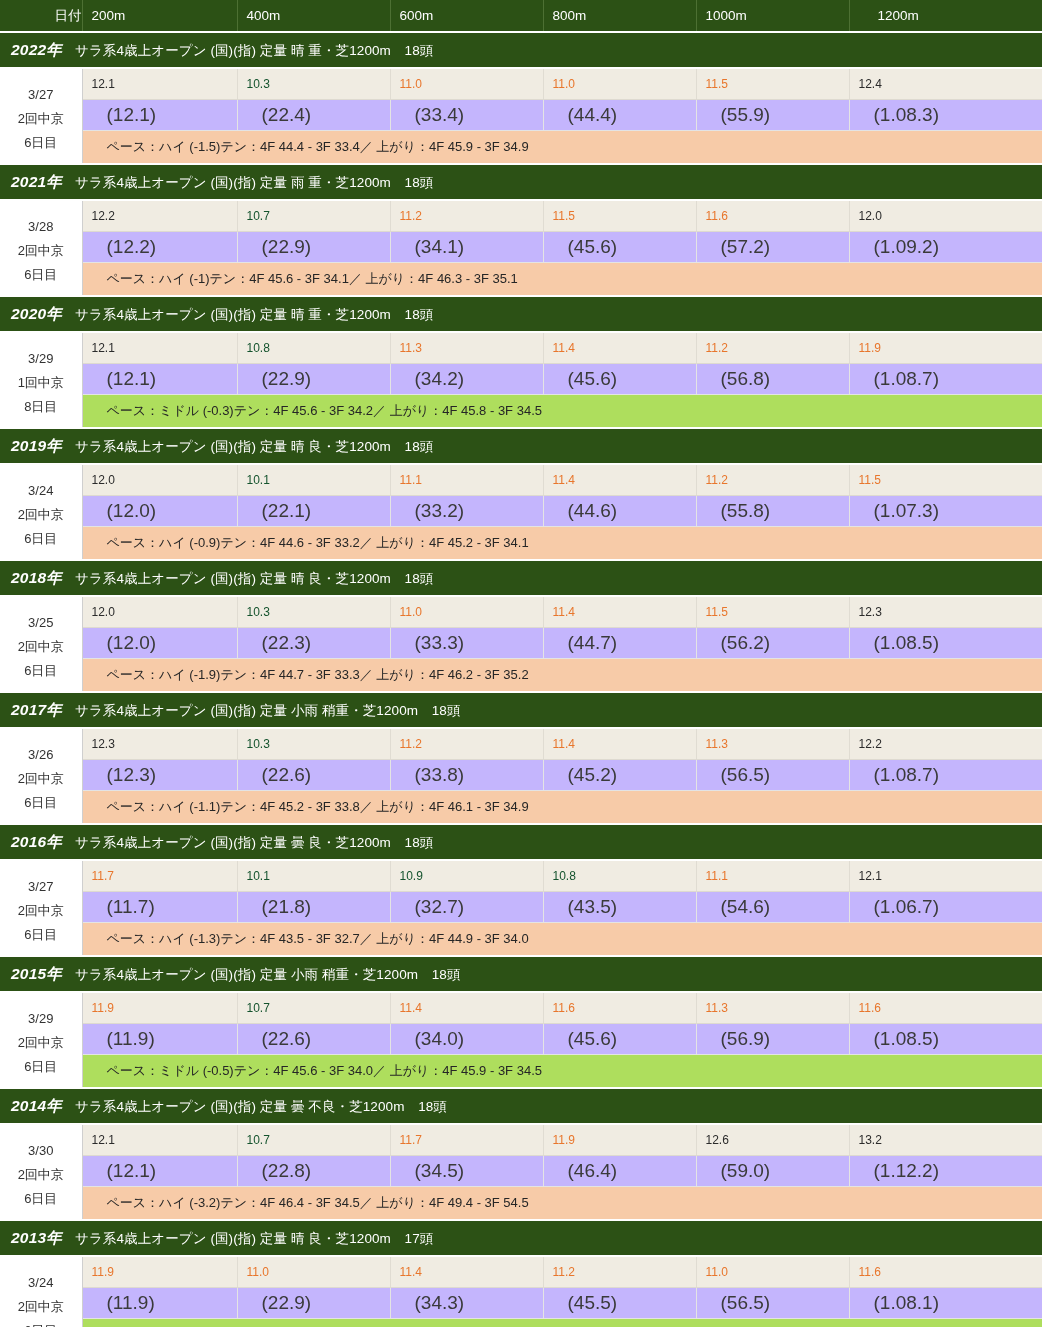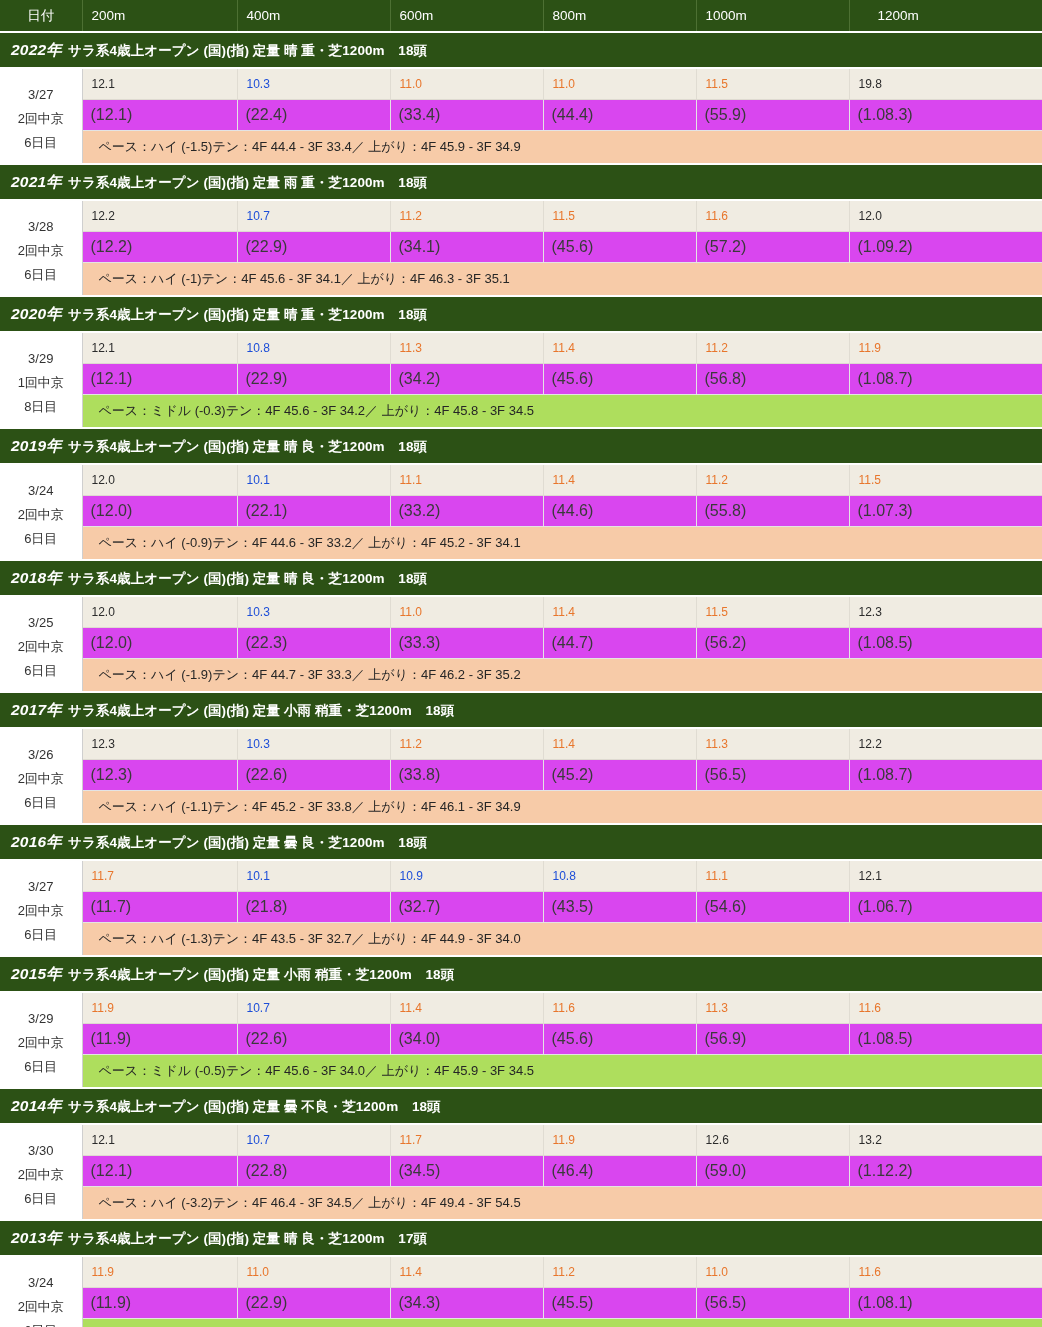--- a/index.html
+++ b/index.html
@@ -32,21 +32,21 @@
     background:#2c5115;
     color:#ffffff;
     font-size:13.5px;
     height:31px;
     padding:0 0 0 9px;
     border-right:1px solid #4d7033;
     vertical-align:middle;
     white-space:nowrap;
   }
   tr.head-row td.h-date{
-    text-align:center;
+    text-align:right;
     padding:0;
     border-right:1px solid #4d7033;
   }
   tr.head-row td:last-child{border-right:none;padding-left:28px;}
 
   
   tr.year-row td{
     background:#2c5115;
     color:#ffffff;
     height:34px;
@@ -56,22 +56,22 @@
     border-bottom:2px solid #ffffff;
   }
   .year-label{
     font-size:15.5px;
     font-weight:bold;
     letter-spacing:0.2px;
     font-style:italic;
   }
   .year-cond{
     font-size:13.5px;
-    font-weight:bold;
-    margin-left:6px;
+    font-weight:normal;
+    margin-left:13px;
     letter-spacing:0.1px;
   }
 
   
   td.datecell{
     background:#ffffff;
     border-right:1px solid #cfcfcf;
     border-bottom:1px solid #e3e3e3;
     text-align:center;
     vertical-align:middle;
@@ -98,47 +98,47 @@
     padding:0 0 0 9px;
     vertical-align:middle;
     border-right:1px solid #e0dcd2;
     border-bottom:1px solid #dedad0;
     white-space:nowrap;
   }
   tr.lap-row td.v:last-child{border-right:none;}
 
   
   tr.cum-row td.v{
-    background:#d946ef;
+    background:#c4b5fd;
     height:30px;
-    font-size:16px;
+    font-size:19px;
     color:#3a3a3a;
-    padding:0 0 0 8px;
+    padding:0 0 0 24px;
     vertical-align:middle;
     border-right:1px solid #e4e4e4;
     border-bottom:1px solid #e4e4e4;
     white-space:nowrap;
   }
   tr.cum-row td.v:last-child{border-right:none;margin-left:38px;}
 
   
   tr.pace-row td.pace{
     height:32px;
     font-size:13px;
     color:#262626;
-    padding:0 0 0 16px;
+    padding:0 0 0 24px;
     vertical-align:middle;
     white-space:nowrap;
   }
   .pace-high{background:#f7cba8;}
   .pace-mid{background:#aede5d;}
 
   
   .t-dark{color:#2b2b2b;}
-  .t-red{color:#1d4ed8;}
+  .t-red{color:#14532d;}
   .t-orange{color:#e8762c;}
 </style>
 </head>
 <body>
 
 <div id="root">
   <table class="laptable">
     <colgroup>
       <col class="c-date">
         <col class="c-m1">
@@ -167,21 +167,21 @@
               <div class="d-day">3/27</div>
               <div class="d-place">2回中京</div>
               <div class="d-kai">6日目</div>
             </div>
           </td>
           <td class="v"><span class="t-dark">12.1</span></td>
           <td class="v"><span class="t-red">10.3</span></td>
           <td class="v"><span class="t-orange">11.0</span></td>
           <td class="v"><span class="t-orange">11.0</span></td>
           <td class="v"><span class="t-orange">11.5</span></td>
-          <td class="v"><span class="t-dark">19.8</span></td>
+          <td class="v"><span class="t-dark">12.4</span></td>
         </tr>
         <tr class="cum-row">
           <td class="v">(12.1)</td>
           <td class="v">(22.4)</td>
           <td class="v">(33.4)</td>
           <td class="v">(44.4)</td>
           <td class="v">(55.9)</td>
           <td class="v">(1.08.3)</td>
         </tr>
         <tr class="pace-row">

